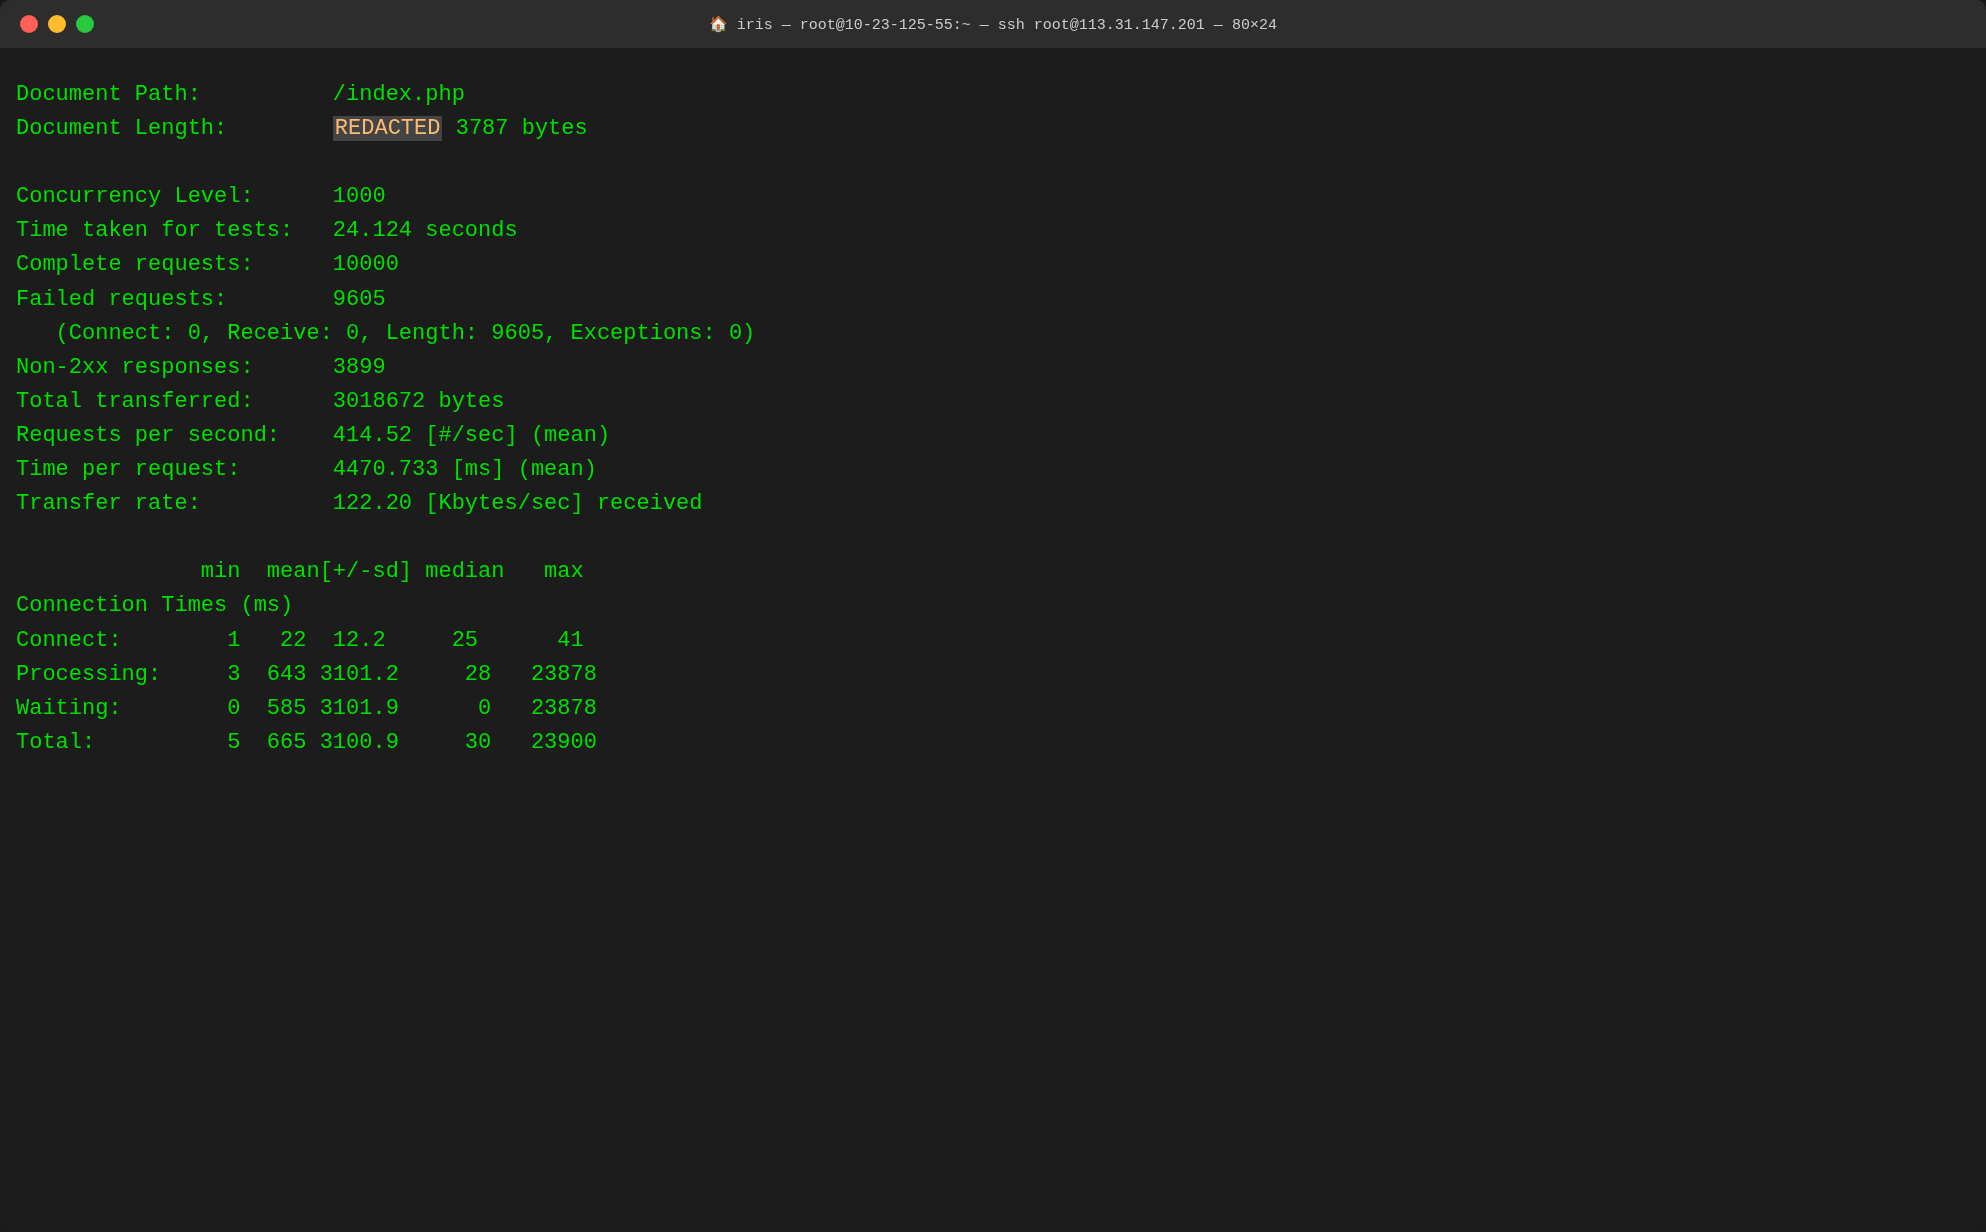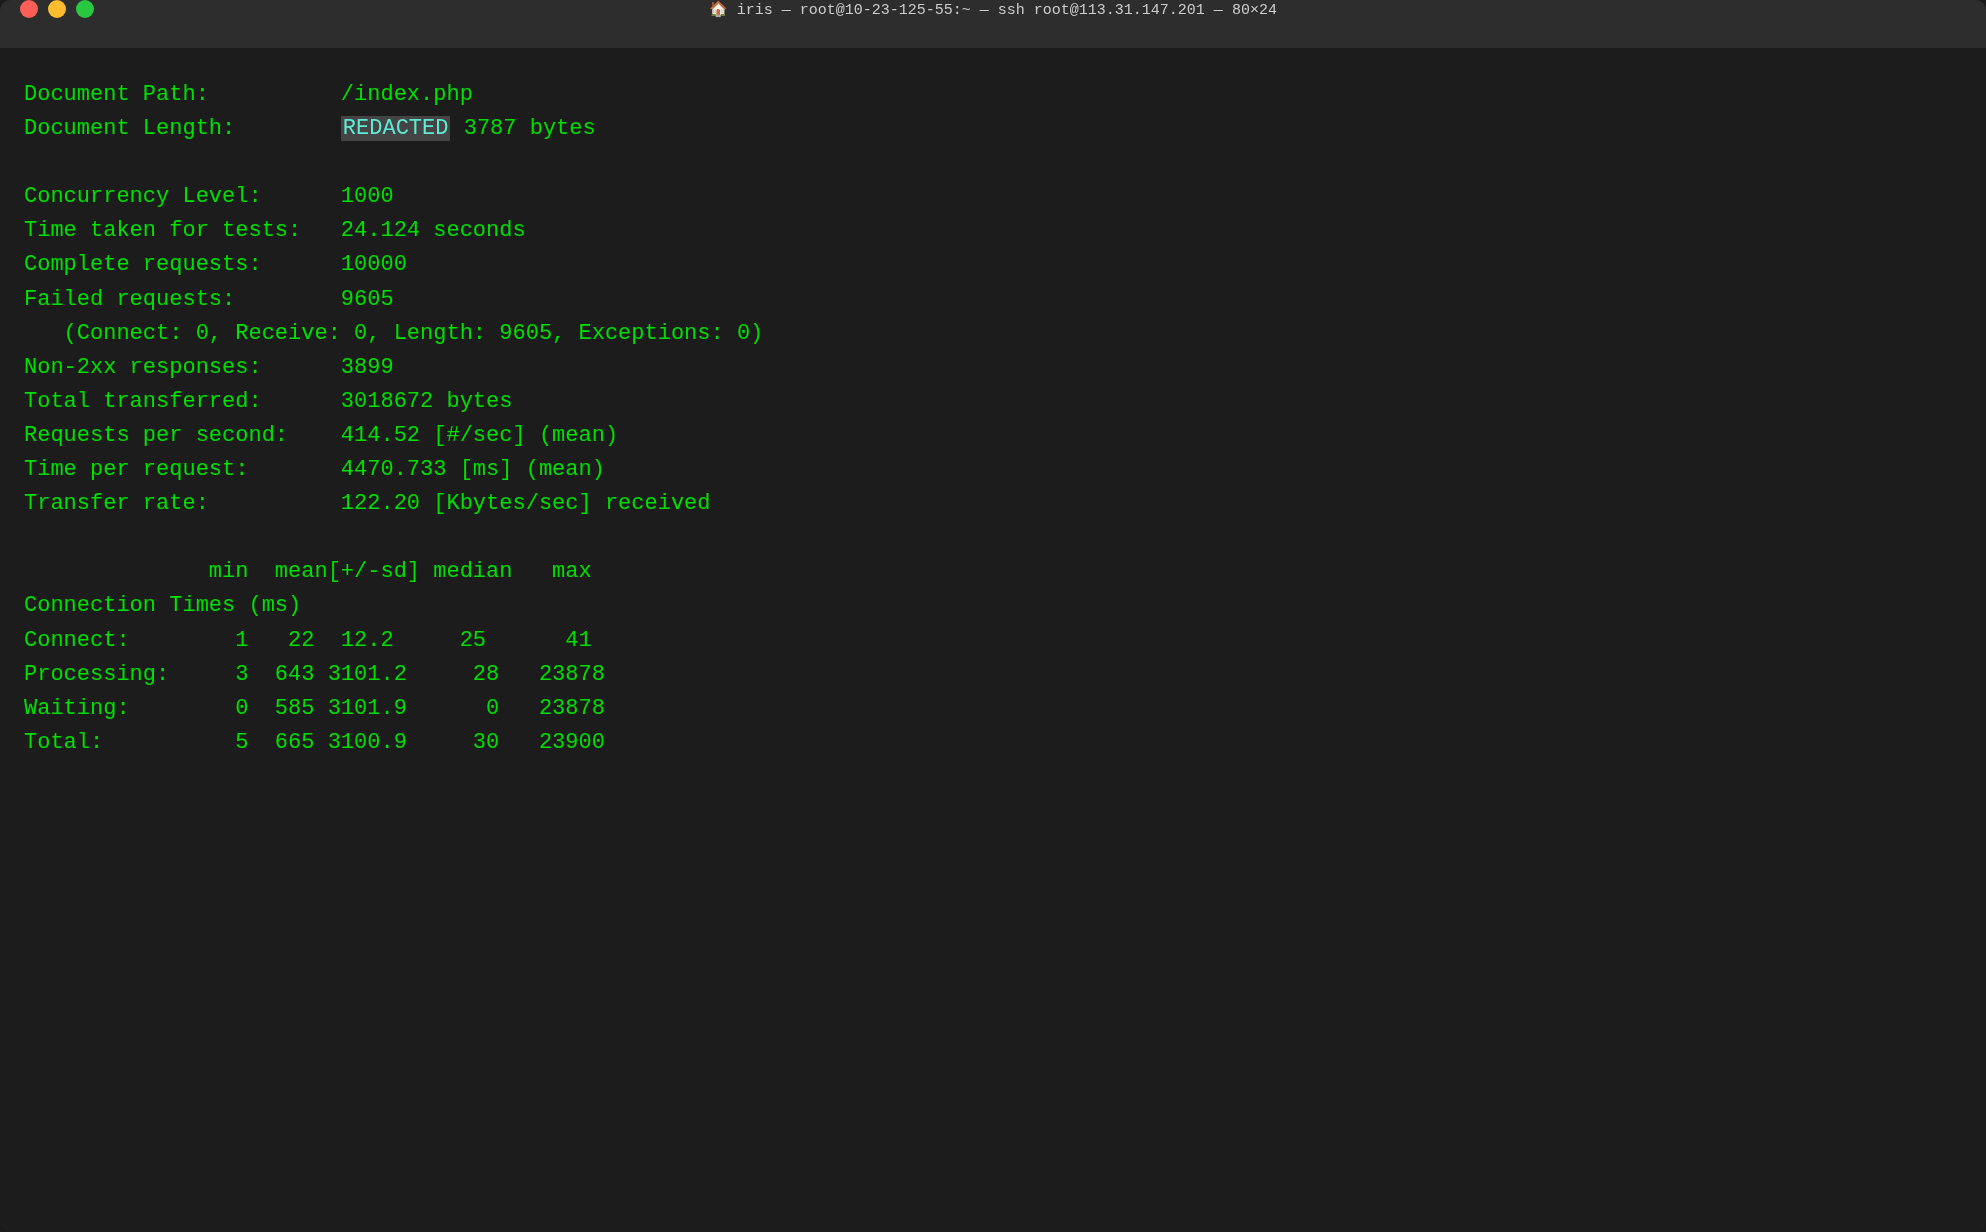--- a/index.html
+++ b/index.html
@@ -23,21 +23,21 @@
       border-radius: 10px;
       overflow: hidden;
       display: flex;
       flex-direction: column;
     }
 
     .titlebar {
       background: #2d2d2d;
       height: 48px;
       display: flex;
-      align-items: flex-start;
+      align-items: center;
       padding: 0 20px;
       position: relative;
       flex-shrink: 0;
     }
 
     .traffic-lights {
       display: flex;
       gap: 10px;
       align-items: center;
     }
@@ -58,41 +58,41 @@
       transform: translateX(-50%);
       color: #cccccc;
       font-size: 15px;
       font-family: 'Courier New', Courier, monospace;
       white-space: nowrap;
     }
 
     .terminal-content {
       flex: 1;
       background: #1c1c1c;
-      padding: 30px 20px 20px 24px;
+      padding: 30px 20px 20px 16px;
       color: #00e000;
       font-size: 22px;
       line-height: 1.55;
       font-family: 'Courier New', Courier, monospace;
       overflow: hidden;
     }
 
     .line {
       white-space: pre;
       display: block;
     }
 
     .blank {
       display: block;
       height: 1.55em;
     }
 
     .redacted {
       background: #444444;
-      color: #5eead4;
+      color: #fdba74;
       display: inline;
       padding: 0 2px;
     }
   </style>
 </head>
 <body>
 
 <div class="window">
   <div class="titlebar">
     <div class="traffic-lights">

